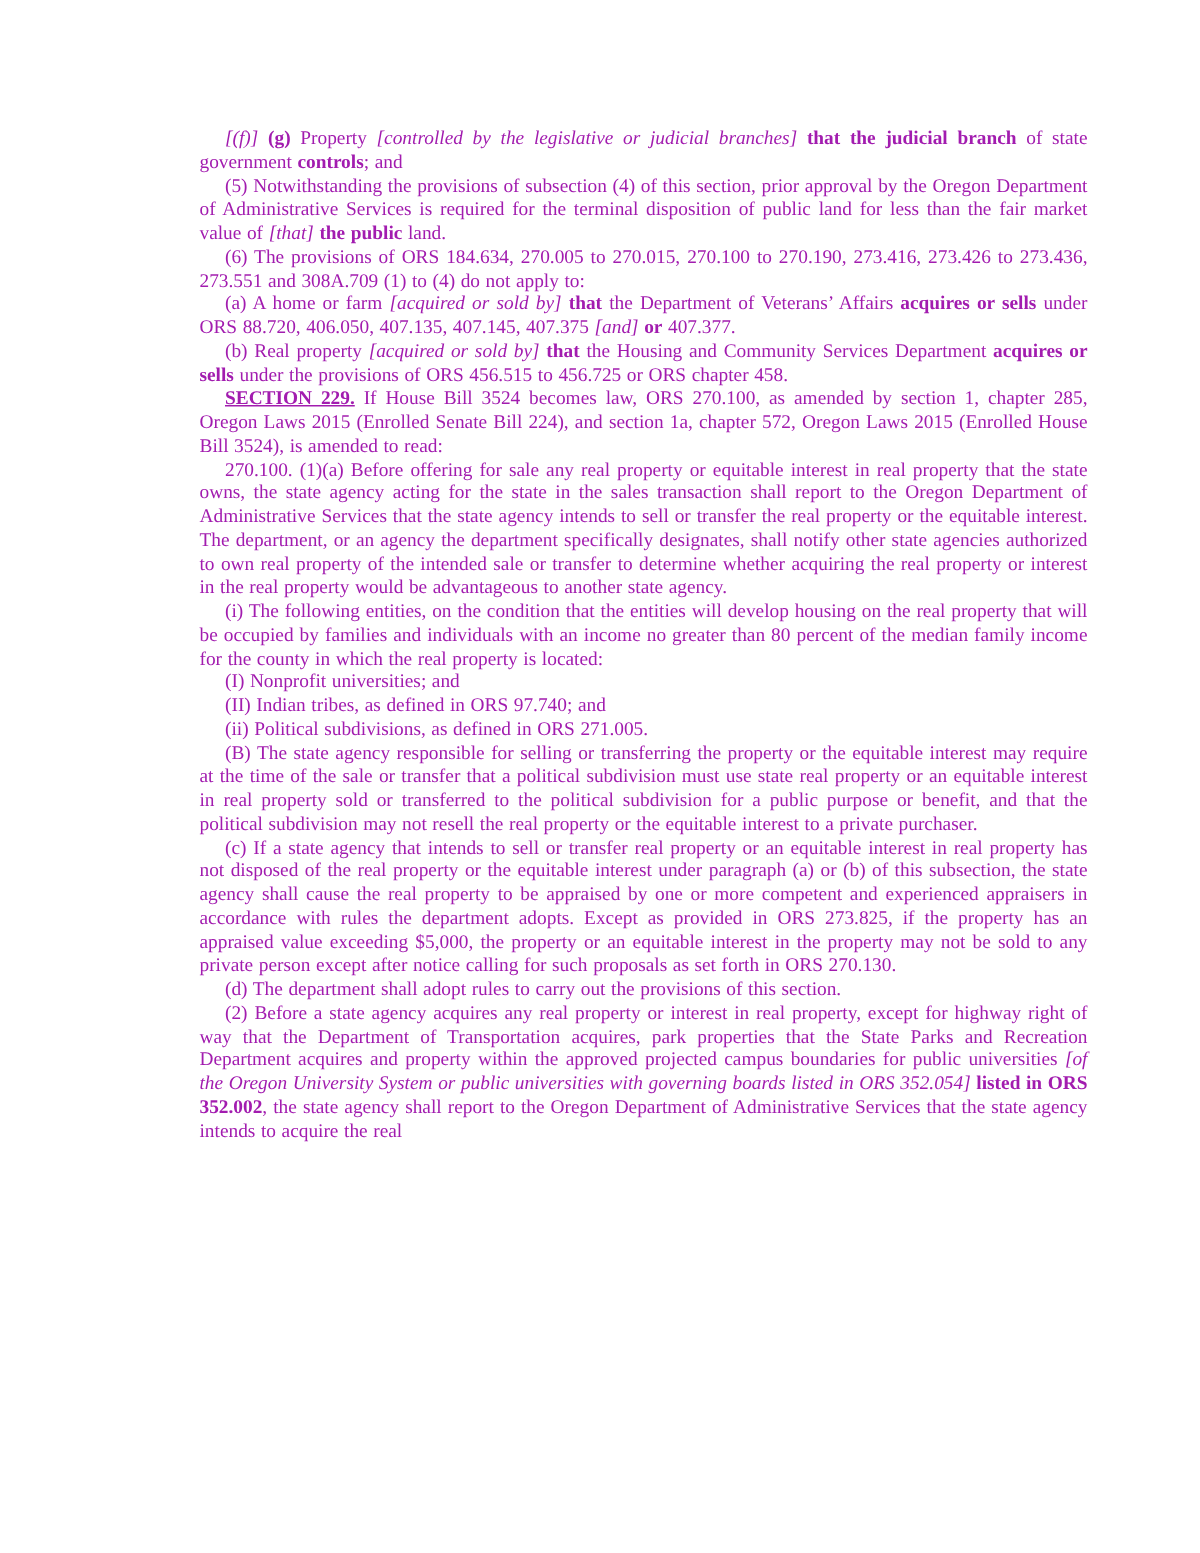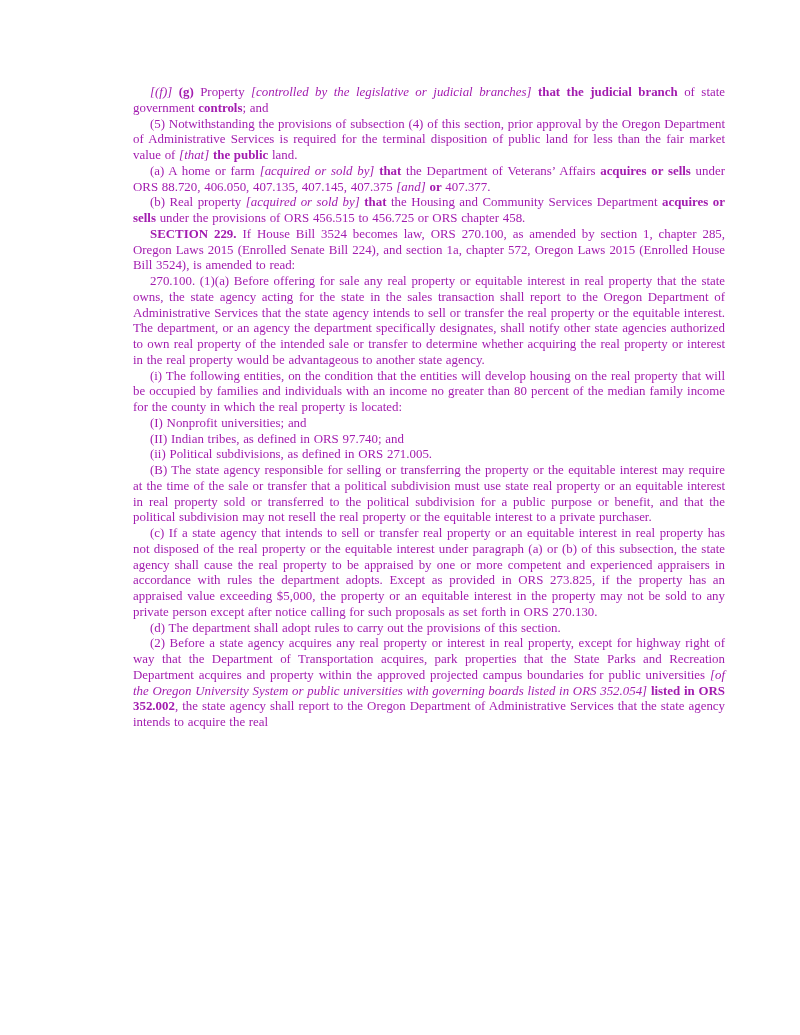--- a/index.html
+++ b/index.html
@@ -27,39 +27,40 @@
     text-align: justify;
   }
   .para {
     margin: 0;
     text-indent: 17px;
     word-spacing: 0.5px;
   }
   .seg-n { font-weight: normal; font-style: normal; }
   .seg-b { font-weight: bold; font-style: normal; }
   .seg-i { font-weight: normal; font-style: italic; }
-  .seg-bu { font-weight: bold; }
+  .seg-bu { font-weight: bold; text-decoration: underline; }
   .footer {
     position: absolute;
     top: 918px;
     left: 104px;
     width: 592px;
     display: flex;
     justify-content: center;
     font-size: 12px;
     line-height: 15.75px;
   }
 </style>
 </head>
 <body>
 
 <div class="page">
   <div class="doc-body">
       <p class="para"><span class="seg-i">[(f)]</span><span class="seg-n"> </span><span class="seg-b">(g)</span><span class="seg-n"> Property </span><span class="seg-i">[controlled by the legislative or judicial branches]</span><span class="seg-n"> </span><span class="seg-b">that the judicial branch</span><span class="seg-n"> of state government </span><span class="seg-b">controls</span><span class="seg-n">; and</span></p>
       <p class="para"><span class="seg-n">(5) Notwithstanding the provisions of subsection (4) of this section, prior approval by the Oregon Department of Administrative Services is required for the terminal disposition of public land for less than the fair market value of </span><span class="seg-i">[that]</span><span class="seg-n"> </span><span class="seg-b">the public</span><span class="seg-n"> land.</span></p>
+      <p class="para"><span class="seg-n">(6) The provisions of ORS 184.634, 270.005 to 270.015, 270.100 to 270.190, 273.416, 273.426 to 273.436, 273.551 and 308A.709 (1) to (4) do not apply to:</span></p>
       <p class="para"><span class="seg-n">(a) A home or farm </span><span class="seg-i">[acquired or sold by]</span><span class="seg-n"> </span><span class="seg-b">that</span><span class="seg-n"> the Department of Veterans’ Affairs </span><span class="seg-b">acquires or sells</span><span class="seg-n"> under ORS 88.720, 406.050, 407.135, 407.145, 407.375 </span><span class="seg-i">[and]</span><span class="seg-n"> </span><span class="seg-b">or</span><span class="seg-n"> 407.377.</span></p>
       <p class="para"><span class="seg-n">(b) Real property </span><span class="seg-i">[acquired or sold by]</span><span class="seg-n"> </span><span class="seg-b">that</span><span class="seg-n"> the Housing and Community Services Department </span><span class="seg-b">acquires or sells</span><span class="seg-n"> under the provisions of ORS 456.515 to 456.725 or ORS chapter 458.</span></p>
       <p class="para"><span class="seg-bu">SECTION 229.</span><span class="seg-n"> If House Bill 3524 becomes law, ORS 270.100, as amended by section 1, chapter 285, Oregon Laws 2015 (Enrolled Senate Bill 224), and section 1a, chapter 572, Oregon Laws 2015 (Enrolled House Bill 3524), is amended to read:</span></p>
       <p class="para"><span class="seg-n">270.100. (1)(a) Before offering for sale any real property or equitable interest in real property that the state owns, the state agency acting for the state in the sales transaction shall report to the Oregon Department of Administrative Services that the state agency intends to sell or transfer the real property or the equitable interest. The department, or an agency the department specifically designates, shall notify other state agencies authorized to own real property of the intended sale or transfer to determine whether acquiring the real property or interest in the real property would be advantageous to another state agency.</span></p>
       <p class="para"><span class="seg-n">(i) The following entities, on the condition that the entities will develop housing on the real property that will be occupied by families and individuals with an income no greater than 80 percent of the median family income for the county in which the real property is located:</span></p>
       <p class="para"><span class="seg-n">(I) Nonprofit universities; and</span></p>
       <p class="para"><span class="seg-n">(II) Indian tribes, as defined in ORS 97.740; and</span></p>
       <p class="para"><span class="seg-n">(ii) Political subdivisions, as defined in ORS 271.005.</span></p>
       <p class="para"><span class="seg-n">(B) The state agency responsible for selling or transferring the property or the equitable interest may require at the time of the sale or transfer that a political subdivision must use state real property or an equitable interest in real property sold or transferred to the political subdivision for a public purpose or benefit, and that the political subdivision may not resell the real property or the equitable interest to a private purchaser.</span></p>
       <p class="para"><span class="seg-n">(c) If a state agency that intends to sell or transfer real property or an equitable interest in real property has not disposed of the real property or the equitable interest under paragraph (a) or (b) of this subsection, the state agency shall cause the real property to be appraised by one or more competent and experienced appraisers in accordance with rules the department adopts. Except as provided in ORS 273.825, if the property has an appraised value exceeding $5,000, the property or an equitable interest in the property may not be sold to any private person except after notice calling for such proposals as set forth in ORS 270.130.</span></p>

